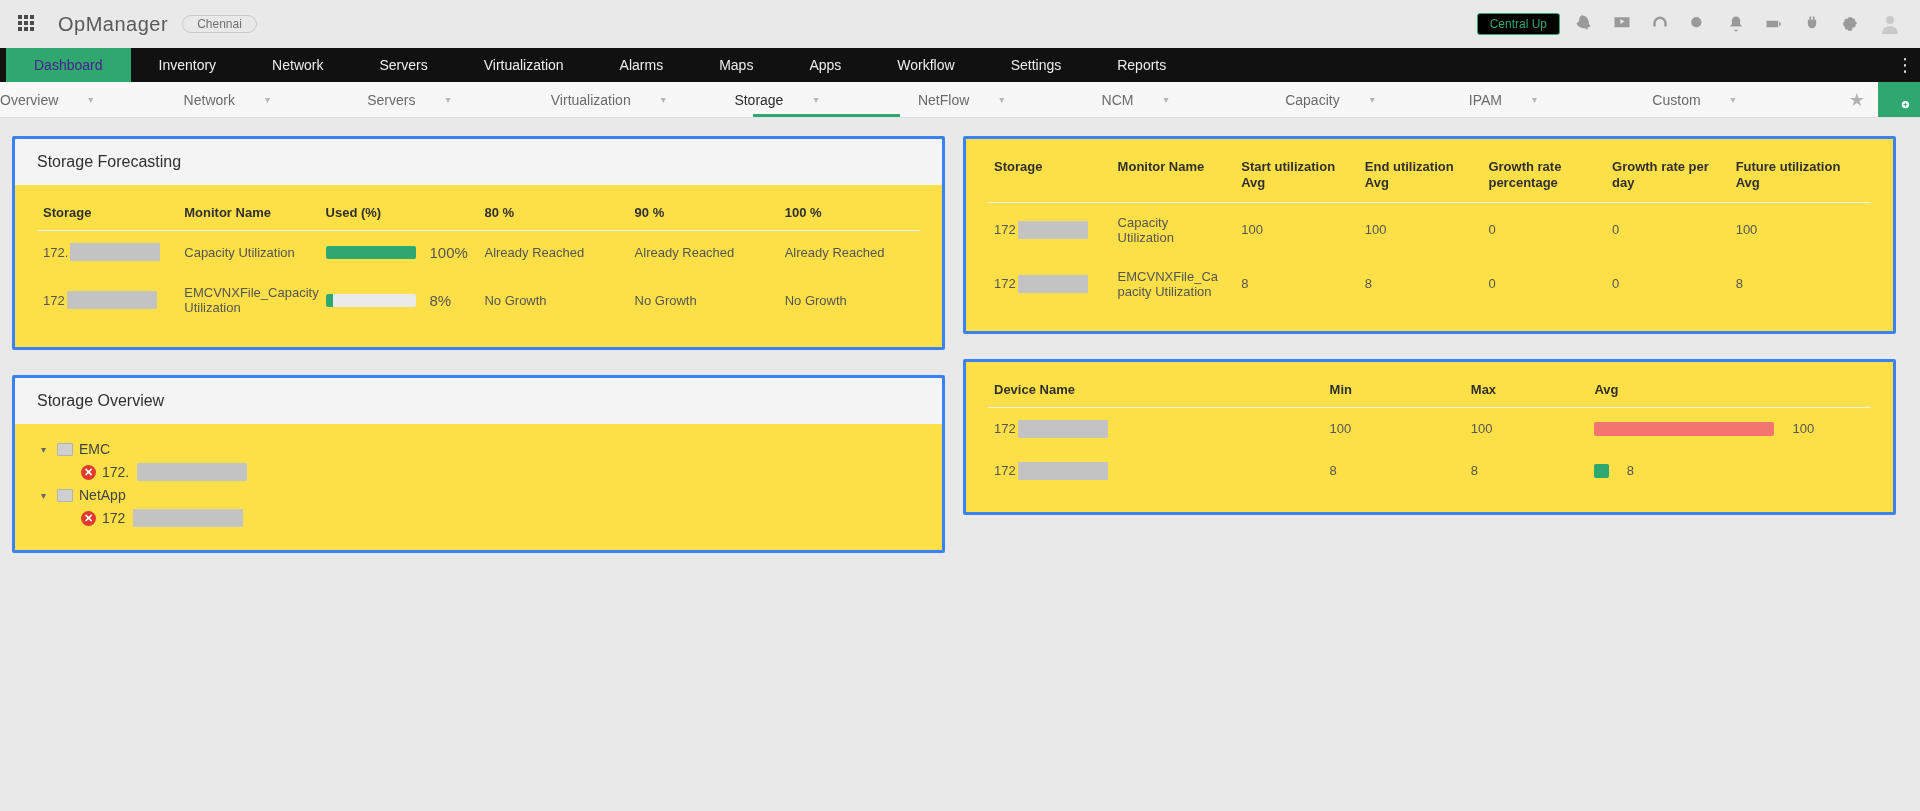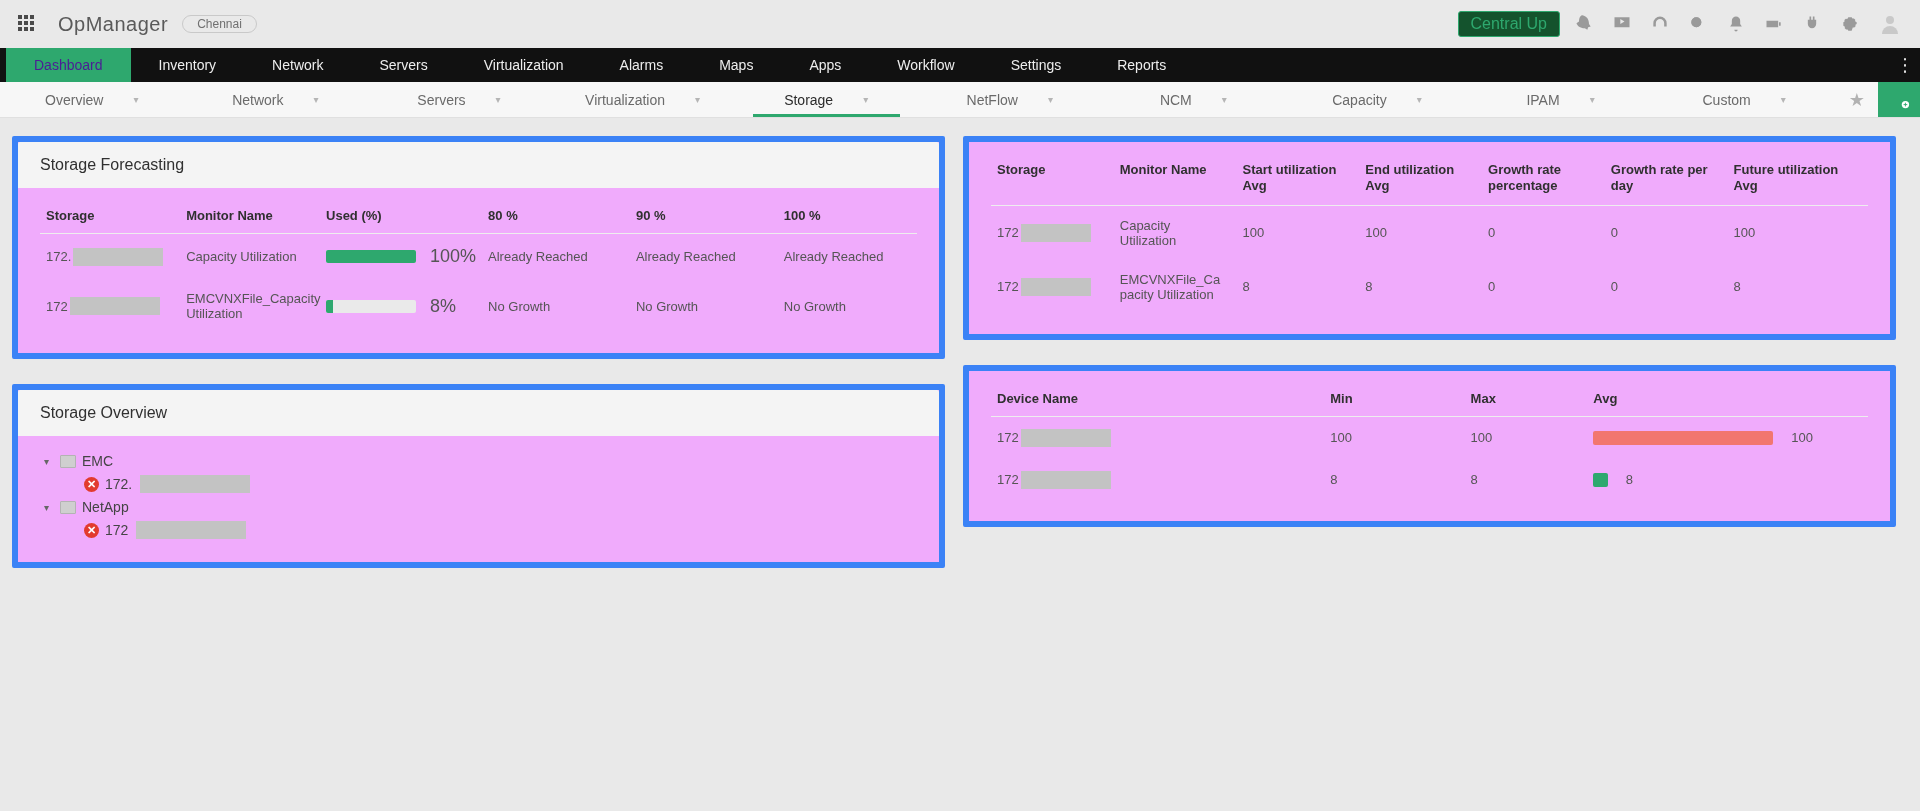--- a/index.html
+++ b/index.html
@@ -40,26 +40,26 @@
   }
   .location-pill {
     font-size: 12px;
     color:#707070;
     border:1px solid #c9c9c9;
     border-radius: 12px;
     padding: 1px 14px;
   }
   .top-spacer { flex:1; }
   .central-up {
-    font-size: 16px;
+    font-size: 12px;
     color:#2ea86e;
     border:1px solid #2ea86e;
     border-radius:3px;
     padding:3px 12px;
-    background:#14532d;
+    background:#000000;
     margin-right: 14px;
   }
   .top-icons { display:flex; align-items:center; gap:18px; color:#9a9a9a; }
   .top-icons svg { width:20px; height:20px; display:block; fill:#9a9a9a; }
   .top-icons .avatar svg { width:24px; height:24px; fill:#c9c9c9; }
 
   
   .mainnav {
     background:#111;
     height:34px;
@@ -88,21 +88,21 @@
     background:#f7f7f7;
     height:36px;
     display:flex;
     align-items:stretch;
     border-bottom:1px solid #e0e0e0;
   }
   .subnav .tab {
     flex:1;
     display:flex;
     align-items:center;
-    justify-content:center;
+    justify-content:flex-start;
     position:relative;
     color:#6a6a6a;
     font-size:14px;
     cursor:pointer;
     gap:30px;
   }
   .subnav .tab .chev { font-size:10px; color:#b5b5b5; }
   .subnav .tab.active { color:#2b2b2b; }
   .subnav .tab.active::after {
     content:"";
@@ -125,22 +125,22 @@
     gap:18px;
     padding:18px 24px 18px 12px;
     height: calc(811px - 48px - 34px - 36px);
     overflow-y:auto;
   }
   .workspace::-webkit-scrollbar { width:12px; }
   .workspace::-webkit-scrollbar-thumb { background:#c4c4c4; border-radius:5px; }
   .col { flex:1; display:flex; flex-direction:column; gap:25px; }
 
   .panel {
-    background:#f0abfc;
-    border:6px solid #3b82f6;
+    background:#fde047;
+    border:3px solid #3b82f6;
     border-radius:2px;
   }
   .panel-head {
     background:#f4f4f4;
     padding:14px 22px;
     font-size:16px;
     color:#303030;
     border-top-left-radius:2px;border-top-right-radius:2px;
   }
   .panel-body { padding: 10px 22px 20px; }
@@ -161,21 +161,21 @@
     font-size:13px;
     color:#555;
     vertical-align:middle;
   }
   .progress-cell { display:flex; align-items:center; gap:14px; }
   .progress-bar {
     height:13px; background:#eaeaea; border-radius:2px;
     flex:0 0 90px; position:relative; overflow:hidden;
   }
   .progress-fill { position:absolute; left:0; top:0; bottom:0; background:#2ea86e; }
-  .progress-label { font-size:18px; color:#555; }
+  .progress-label { font-size:15px; color:#555; }
 
   .redacted {
     display:inline-block;
     background:#c3c3c3;
     width:90px; height:18px;
     vertical-align:middle;
     margin-left:2px;
   }
   .redacted-ip {
     display:flex; align-items:center;

